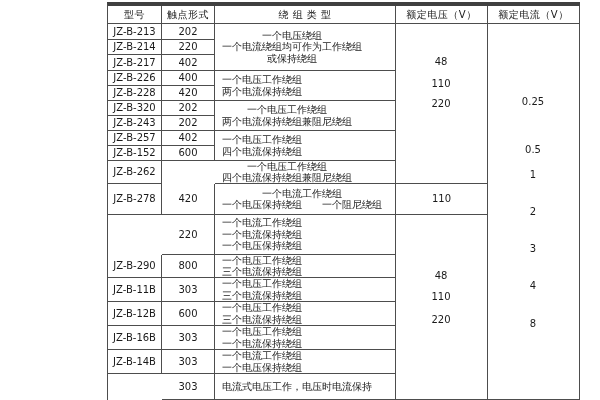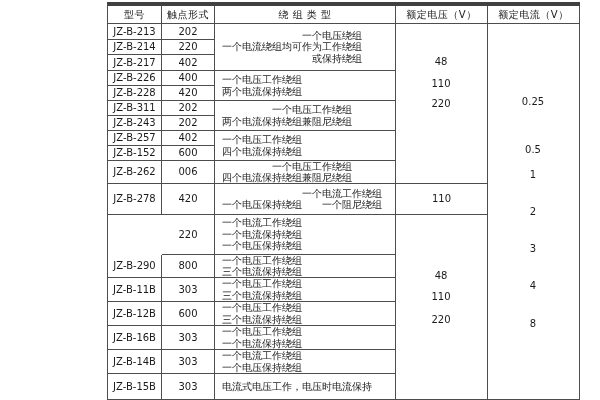--- a/index.html
+++ b/index.html
@@ -20,21 +20,21 @@
   }
   .c {
     box-sizing:border-box;
     border-right:1px solid #4d4d4d;
     border-bottom:1px solid #4d4d4d;
     display:flex; align-items:center; justify-content:center;
     text-align:center; line-height:12px;
   }
   .hdr { letter-spacing:0.5px; }
   .winding {
-    justify-content:flex-start; text-align:right;
+    justify-content:flex-start; text-align:center;
     padding-left:7px; white-space:pre-line; line-height:11.5px;
   }
   .rel { display:block; position:relative; }
   .val {
     position:absolute; left:0; right:1px;
     text-align:center; line-height:12px;
   }
 </style>
 </head>
 <body>
@@ -46,43 +46,41 @@
     <div class="c hdr" style="grid-row:1;grid-column:2">触点形式</div>
     <div class="c hdr" style="grid-row:1;grid-column:3">绕 组 类 型</div>
     <div class="c hdr" style="grid-row:1;grid-column:4">额定电压（V）</div>
     <div class="c hdr" style="grid-row:1;grid-column:5">额定电流（V）</div>
 
     <div class="c" style="grid-row:2;grid-column:1">JZ-B-213</div>
     <div class="c" style="grid-row:3;grid-column:1">JZ-B-214</div>
     <div class="c" style="grid-row:4;grid-column:1">JZ-B-217</div>
     <div class="c" style="grid-row:5;grid-column:1">JZ-B-226</div>
     <div class="c" style="grid-row:6;grid-column:1">JZ-B-228</div>
-    <div class="c" style="grid-row:7;grid-column:1">JZ-B-311</div>
+    <div class="c" style="grid-row:7;grid-column:1">JZ-B-320</div>
     <div class="c" style="grid-row:8;grid-column:1">JZ-B-243</div>
     <div class="c" style="grid-row:9;grid-column:1">JZ-B-257</div>
     <div class="c" style="grid-row:10;grid-column:1">JZ-B-152</div>
     <div class="c" style="grid-row:11;grid-column:1">JZ-B-262</div>
     <div class="c" style="grid-row:12;grid-column:1">JZ-B-278</div>
     <div class="c" style="grid-row:14;grid-column:1">JZ-B-290</div>
     <div class="c" style="grid-row:15;grid-column:1">JZ-B-11B</div>
     <div class="c" style="grid-row:16;grid-column:1">JZ-B-12B</div>
     <div class="c" style="grid-row:17;grid-column:1">JZ-B-16B</div>
     <div class="c" style="grid-row:18;grid-column:1">JZ-B-14B</div>
-    <div class="c" style="grid-row:19;grid-column:1">JZ-B-15B</div>
 
     <div class="c" style="grid-row:2;grid-column:2">202</div>
     <div class="c" style="grid-row:3;grid-column:2">220</div>
     <div class="c" style="grid-row:4;grid-column:2">402</div>
     <div class="c" style="grid-row:5;grid-column:2">400</div>
     <div class="c" style="grid-row:6;grid-column:2">420</div>
     <div class="c" style="grid-row:7;grid-column:2">202</div>
     <div class="c" style="grid-row:8;grid-column:2">202</div>
     <div class="c" style="grid-row:9;grid-column:2">402</div>
     <div class="c" style="grid-row:10;grid-column:2">600</div>
-    <div class="c" style="grid-row:11;grid-column:2">006</div>
     <div class="c" style="grid-row:12;grid-column:2">420</div>
     <div class="c" style="grid-row:13;grid-column:2">220</div>
     <div class="c" style="grid-row:14;grid-column:2">800</div>
     <div class="c" style="grid-row:15;grid-column:2">303</div>
     <div class="c" style="grid-row:16;grid-column:2">600</div>
     <div class="c" style="grid-row:17;grid-column:2">303</div>
     <div class="c" style="grid-row:18;grid-column:2">303</div>
     <div class="c" style="grid-row:19;grid-column:2">303</div>
 
     <div class="c winding" style="grid-row:2 / span 3;grid-column:3">一个电压绕组

